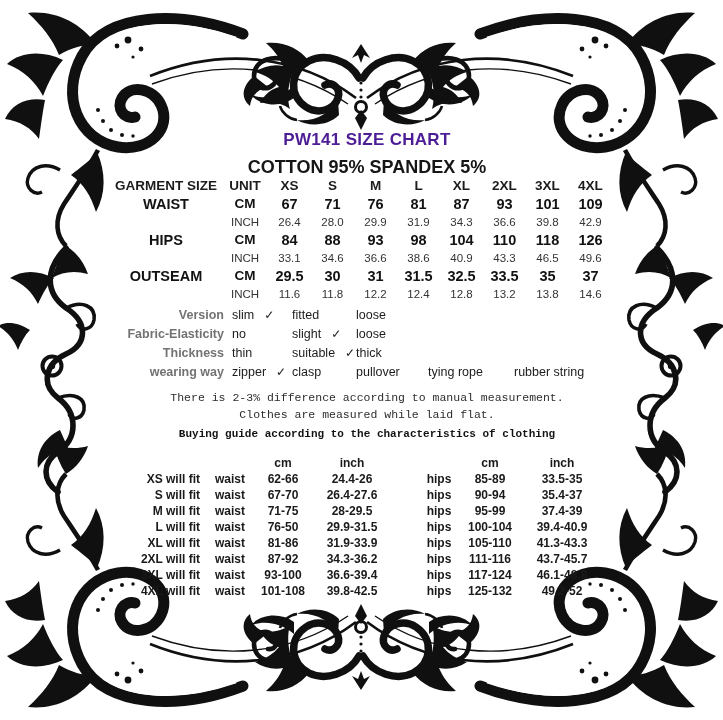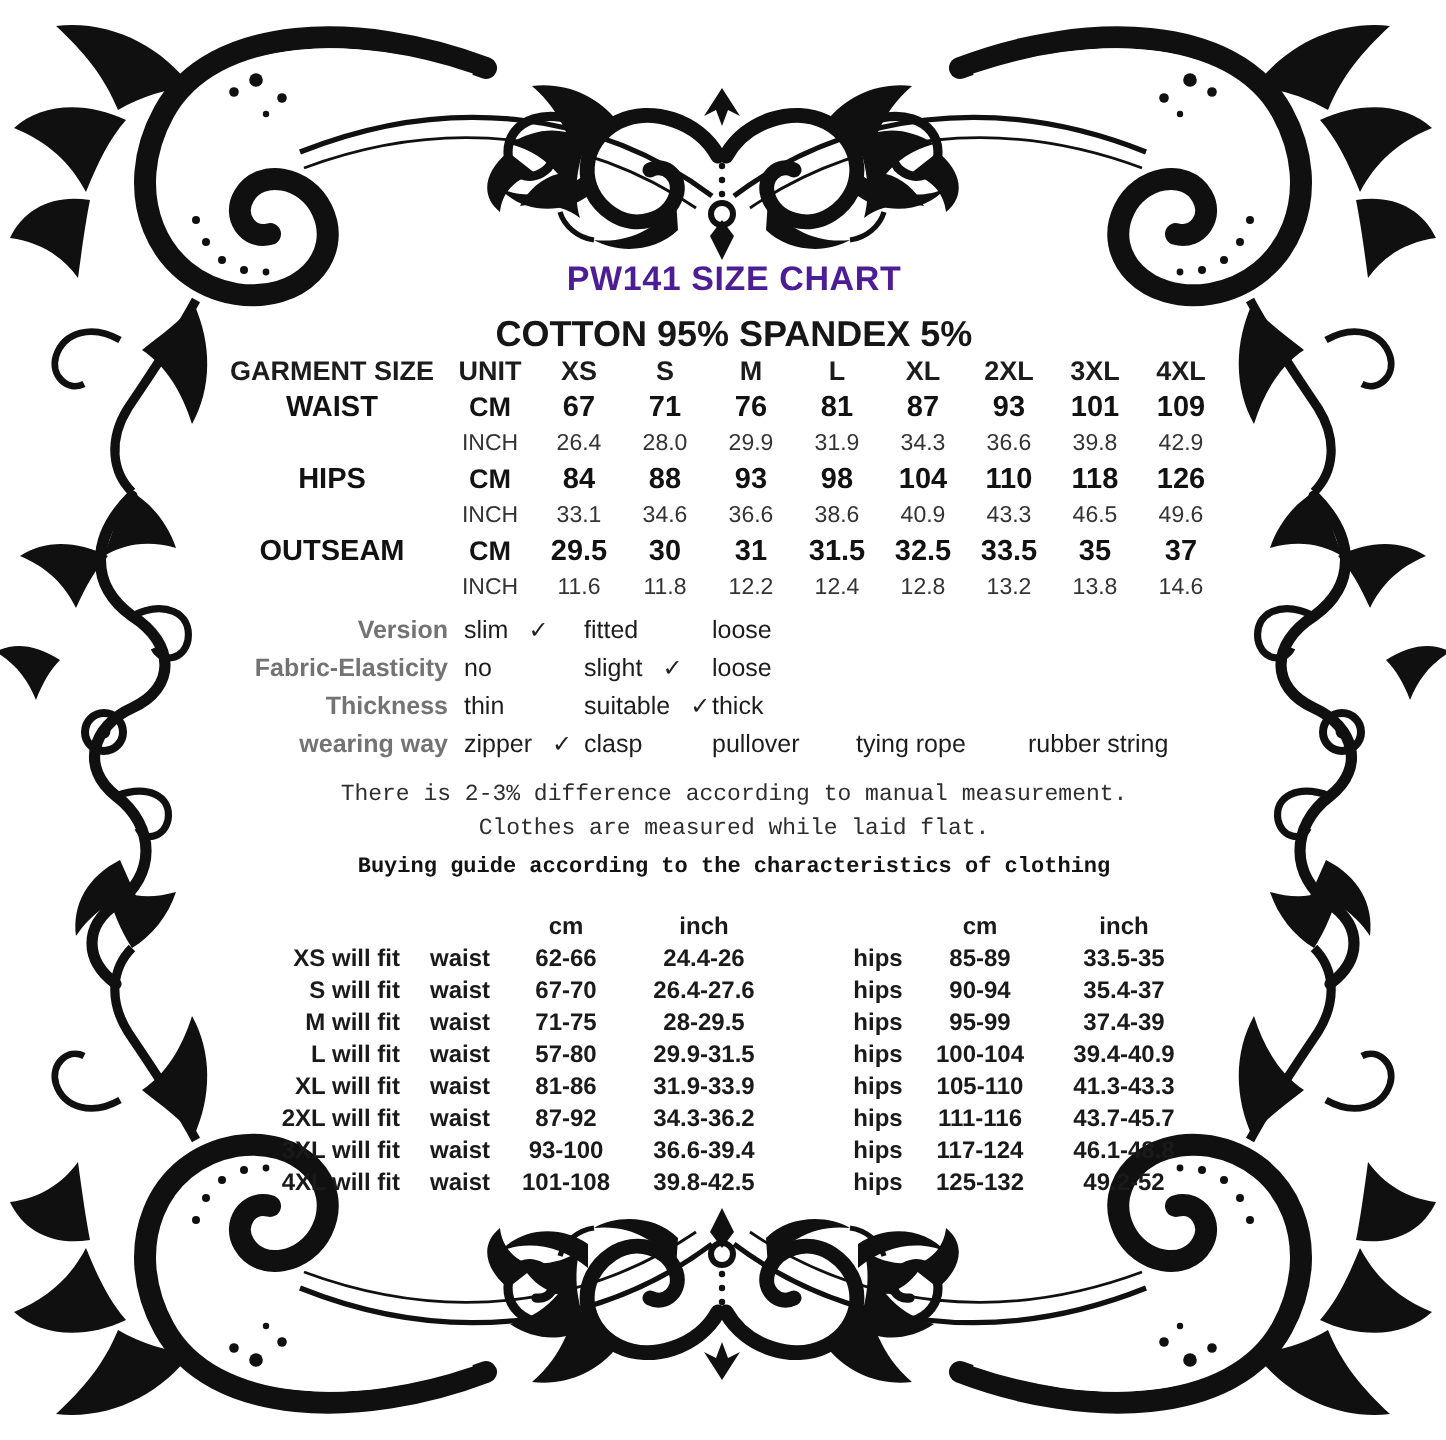--- a/index.html
+++ b/index.html
@@ -337,21 +337,21 @@
       <div class="g-cell">waist</div>
       <div class="g-cell">71-75</div>
       <div class="g-cell">28-29.5</div>
       <div class="g-cell"></div>
       <div class="g-cell">hips</div>
       <div class="g-cell">95-99</div>
       <div class="g-cell">37.4-39</div>
 
       <div class="g-cell g-size">L will fit</div>
       <div class="g-cell">waist</div>
-      <div class="g-cell">57-80</div>
+      <div class="g-cell">76-50</div>
       <div class="g-cell">29.9-31.5</div>
       <div class="g-cell"></div>
       <div class="g-cell">hips</div>
       <div class="g-cell">100-104</div>
       <div class="g-cell">39.4-40.9</div>
 
       <div class="g-cell g-size">XL will fit</div>
       <div class="g-cell">waist</div>
       <div class="g-cell">81-86</div>
       <div class="g-cell">31.9-33.9</div>

